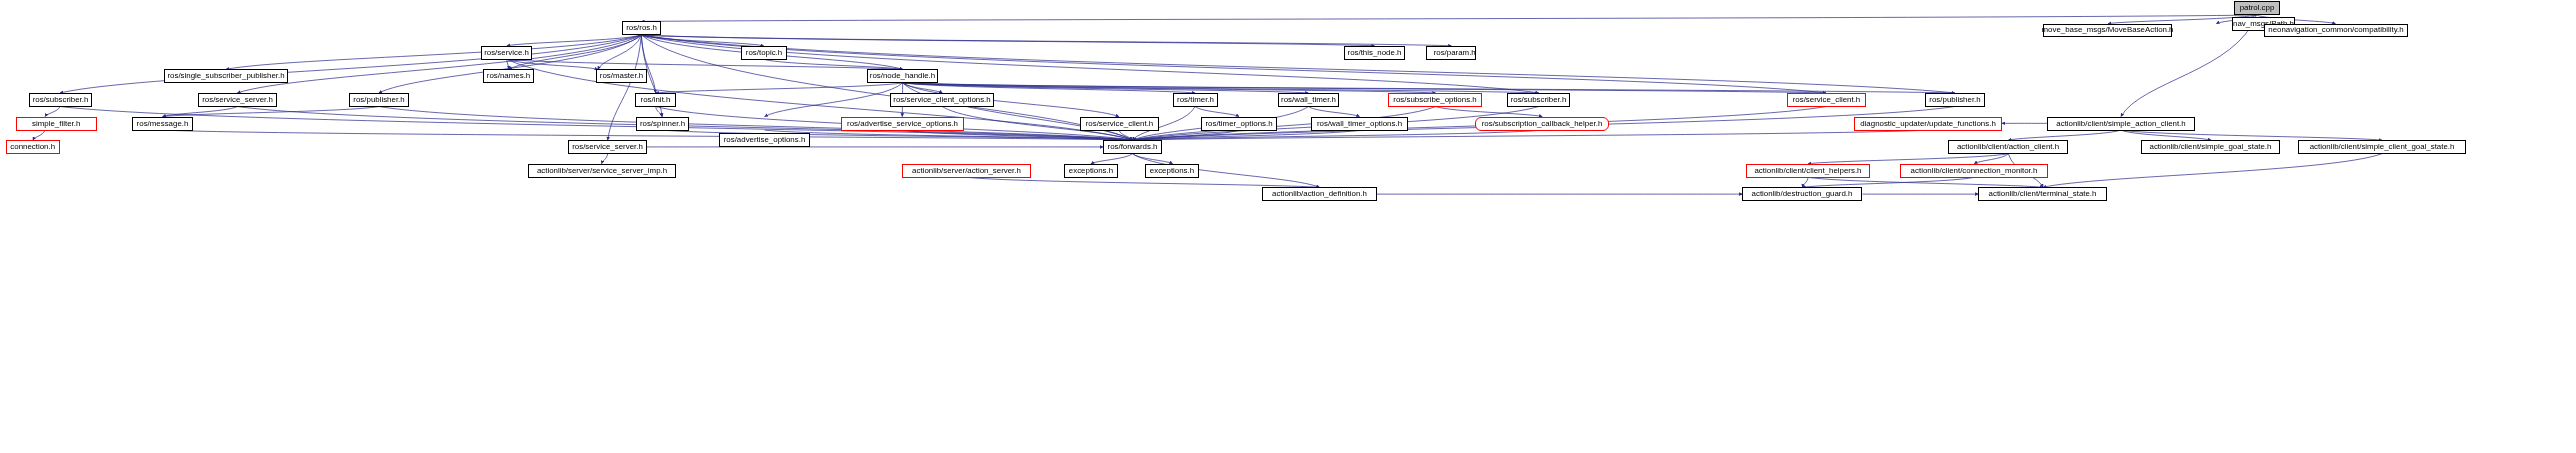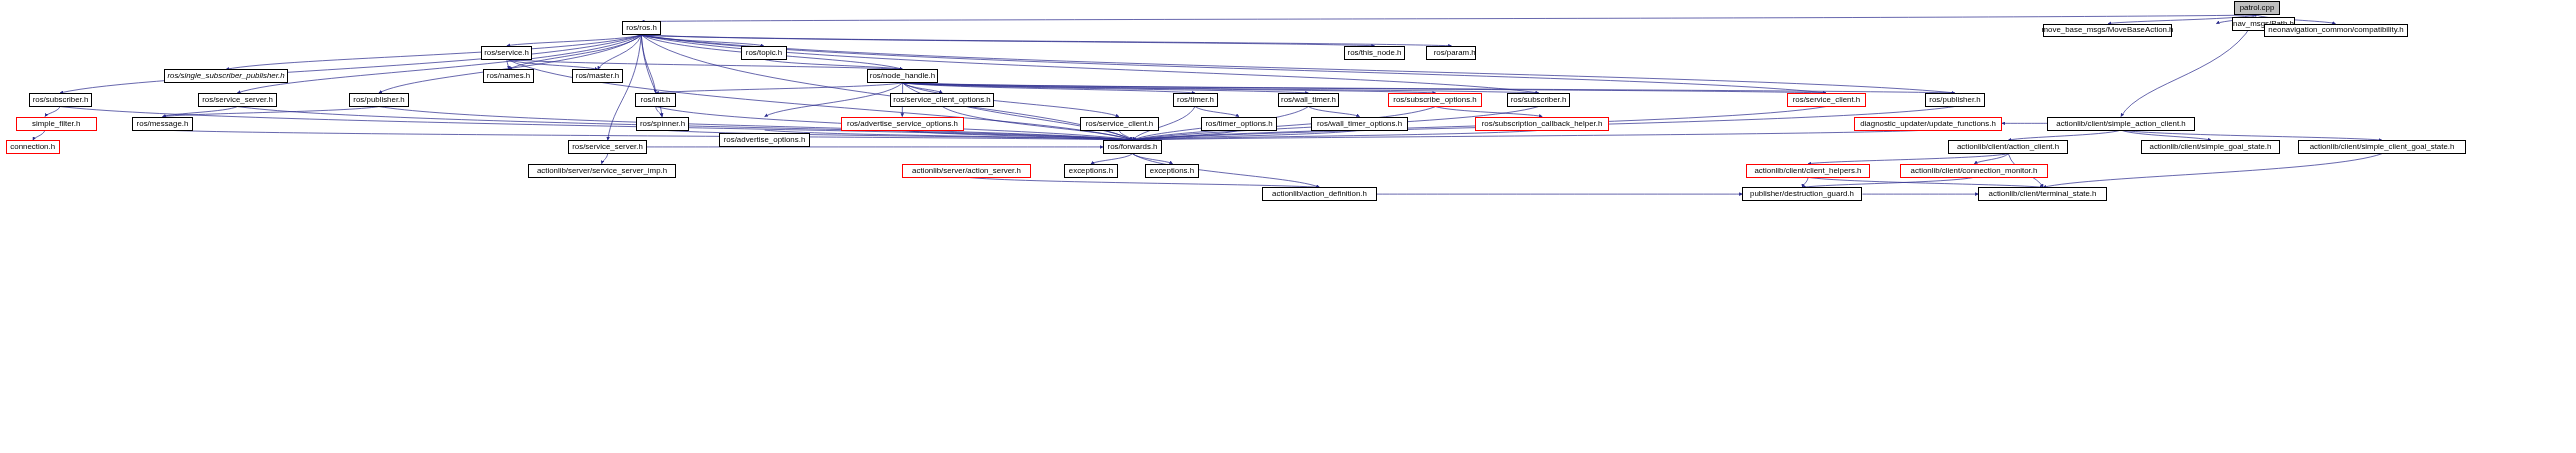--- a/index.html
+++ b/index.html
@@ -136,27 +136,27 @@
       </div>
       <div class="node" style="left: 741px; top: 46px; width: 46px;">
         <span class="lbl">ros/topic.h</span>
       </div>
       <div class="node" style="left: 1344px; top: 46px; width: 61px;">
         <span class="lbl">ros/this_node.h</span>
       </div>
       <div class="node" style="left: 1426px; top: 46px; width: 50px; padding-left: 11px;">
         <span class="lbl">ros/param.h</span>
       </div>
-      <div class="node" style="left: 164px; top: 69px; width: 124px; font-style: italic;">
+      <div class="node" style="left: 164px; top: 69px; width: 124px;">
         <span class="lbl">ros/single_subscriber_publisher.h</span>
       </div>
       <div class="node" style="left: 483px; top: 69px; width: 51px;">
         <span class="lbl">ros/names.h</span>
       </div>
-      <div class="node" style="left: 572px; top: 69px; width: 51px;">
+      <div class="node" style="left: 596px; top: 69px; width: 51px;">
         <span class="lbl">ros/master.h</span>
       </div>
       <div class="node" style="left: 867px; top: 69px; width: 71px;">
         <span class="lbl">ros/node_handle.h</span>
       </div>
       <div class="node" style="left: 29px; top: 93px; width: 63px;">
         <span class="lbl">ros/subscriber.h</span>
       </div>
       <div class="node" style="left: 198px; top: 93px; width: 79px;">
         <span class="lbl">ros/service_server.h</span>
@@ -205,21 +205,21 @@
       </div>
       <div class="node" style="left: 1080px; top: 117px; width: 79px;">
         <span class="lbl">ros/service_client.h</span>
       </div>
       <div class="node" style="left: 1201px; top: 117px; width: 76px;">
         <span class="lbl">ros/timer_options.h</span>
       </div>
       <div class="node" style="left: 1311px; top: 117px; width: 97px;">
         <span class="lbl">ros/wall_timer_options.h</span>
       </div>
-      <div class="node red" style="left: 1475px; top: 117px; width: 134px;">
+      <div class="node red" style="left: 1475px; top: 117px; width: 134px; border-radius: 6px;">
         <span class="lbl">ros/subscription_callback_helper.h</span>
       </div>
       <div class="node red" style="left: 1854px; top: 117px; width: 148px;">
         <span class="lbl">diagnostic_updater/update_functions.h</span>
       </div>
       <div class="node" style="left: 2047px; top: 117px; width: 148px;">
         <span class="lbl">actionlib/client/simple_action_client.h</span>
       </div>
       <div class="node red" style="left: 5.7px; top: 140px; width: 54px;">
         <span class="lbl">connection.h</span>
@@ -254,20 +254,20 @@
       <div class="node red" style="left: 1746px; top: 164px; width: 124px;">
         <span class="lbl">actionlib/client/client_helpers.h</span>
       </div>
       <div class="node red" style="left: 1900px; top: 164px; width: 148px;">
         <span class="lbl">actionlib/client/connection_monitor.h</span>
       </div>
       <div class="node" style="left: 1262px; top: 187px; width: 115px;">
         <span class="lbl">actionlib/action_definition.h</span>
       </div>
       <div class="node" style="left: 1742px; top: 187px; width: 120px;">
-        <span class="lbl">publisher/destruction_guard.h</span>
+        <span class="lbl">actionlib/destruction_guard.h</span>
       </div>
       <div class="node" style="left: 1978px; top: 187px; width: 129px;">
         <span class="lbl">actionlib/client/terminal_state.h</span>
       </div>
     </div>
 </div>
 
 
 </body></html>

